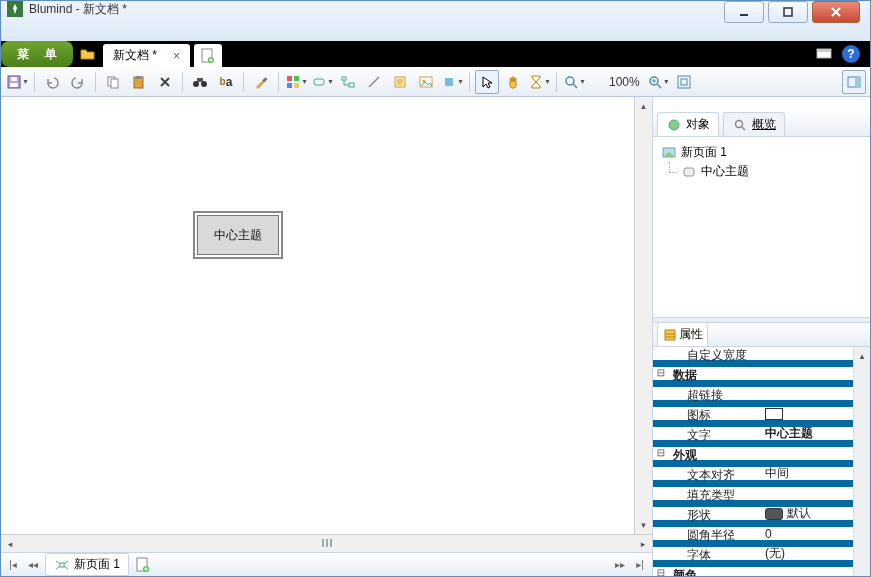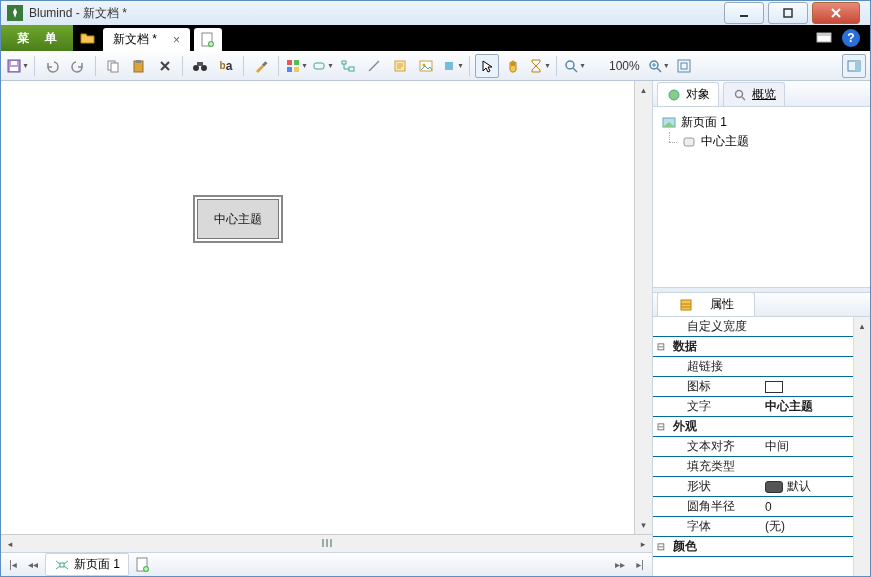--- a/index.html
+++ b/index.html
@@ -1,29 +1,29 @@
 <!DOCTYPE html>
 <html><head>
 <meta charset="utf-8">
 <style>
 * { box-sizing: border-box; margin: 0; padding: 0; font-family: "Microsoft YaHei", "SimSun", Tahoma, sans-serif; font-size: 12px; }
 html, body { width: 871px; height: 577px; overflow: hidden; background: #fff; }
 
 
 .win { width: 871px; height: 577px; border: 1px solid #5a8fbf; background: #fff; display: flex; flex-direction: column; }
-.titlebar { height: 24px; background: linear-gradient(#eef4fb, #dce9f7); display: flex; align-items: center; padding: 0 10px 0 6px; }
+.titlebar { height: 40px; background: linear-gradient(#eef4fb, #dce9f7); display: flex; padding: 0 10px 0 6px; }
 .titlebar .app-icon { width: 16px; height: 16px; background: #3a7a3a; display: inline-flex; align-items: center; justify-content: center; color: #fff; font-size: 10px; margin-right: 6px; }
 .titlebar .title { color: #333; }
 .titlebar .win-btns { margin-left: auto; display: flex; }
 .win-btn { width: 40px; height: 22px; display: flex; align-items: center; justify-content: center; border: 1px solid #9ab; border-radius: 3px; margin-left: 4px; background: linear-gradient(#f8fbff,#dfebf8); }
 .win-btn.close { width: 48px; background: linear-gradient(#e98a7a,#c84a36); border-color: #a63; color: #fff; }
 
 
 .menubar { height: 26px; background: #000; display: flex; align-items: stretch; }
-.menu-btn { width: 72px; background: linear-gradient(#6fa52e,#4b7f1a); color: #fff; display: flex; align-items: center; justify-content: center; font-weight: bold; letter-spacing: 6px; padding-left: 6px; }
+.menu-btn { width: 72px; background: linear-gradient(#6fa52e,#4b7f1a); color: #fff; display: flex; align-items: center; justify-content: center; font-weight: bold; letter-spacing: 6px; padding-left: 6px; border-radius: 8px; }
 .folder-btn { width: 30px; display: flex; align-items: center; justify-content: center; }
 .doc-tab { background: #fff; color: #000; display: flex; align-items: center; padding: 0 10px; gap: 16px; margin-top: 3px; border-top-left-radius: 3px; border-top-right-radius: 3px; }
 .doc-tab .x { color: #666; }
 .new-tab { width: 28px; display: flex; align-items: center; justify-content: center; background: #fff; margin-top: 3px; margin-left: 4px; border-top-left-radius: 3px; border-top-right-radius: 3px; }
 .menubar-right { margin-left: auto; display: flex; align-items: center; gap: 10px; padding-right: 10px; }
 .help-icon { width: 18px; height: 18px; border-radius: 50%; background: #2a6fd6; color: #fff; display: flex; align-items: center; justify-content: center; font-weight: bold; }
 
 
 .toolbar { height: 30px; background: linear-gradient(#fdfdfe,#e8eef6); border-bottom: 1px solid #b9c6d6; display: flex; align-items: center; padding: 0 4px; gap: 2px; }
 .tb-btn { width: 24px; height: 24px; display: flex; align-items: center; justify-content: center; border: 1px solid transparent; border-radius: 2px; }
@@ -50,37 +50,37 @@
 
 
 .pagebar { height: 24px; background: linear-gradient(#fdfdfe,#e8eef6); border-top: 1px solid #cbd5e2; display: flex; align-items: center; padding: 0 4px; gap: 4px; }
 .pagebar .nav { width: 16px; height: 16px; display: flex; align-items: center; justify-content: center; color: #666; font-size: 10px; }
 .page-tab { display: flex; align-items: center; gap: 4px; padding: 2px 8px; border: 1px solid #cbd5e2; background: #fff; border-radius: 2px; }
 .pagebar .add { width: 20px; height: 18px; display: flex; align-items: center; justify-content: center; }
 .pagebar .spacer { flex: 1; }
 
 
 .sidepanel { width: 218px; border-left: 1px solid #cbd5e2; display: flex; flex-direction: column; background: #fcfdff; }
-.side-tabs { height: 26px; display: flex; align-items: flex-end; border-bottom: 1px solid #cbd5e2; background: linear-gradient(#fdfdfe,#e8eef6); padding: 0 4px; gap: 4px; }
+.side-tabs { height: 26px; display: flex; align-items: flex-end; border-bottom: 1px solid #cbd5e2; background: linear-gradient(#fdfdfe,#e8eef6); padding: 0 4px; gap: 4px; margin-top: 14px; }
 .side-tab { display: flex; align-items: center; gap: 4px; padding: 3px 8px; border: 1px solid #cbd5e2; border-bottom: none; background: #fff; border-top-left-radius: 3px; border-top-right-radius: 3px; }
 .side-tab.inactive { background: #eef2f8; text-decoration: underline; }
 .tree { padding: 6px 8px; flex: 0 0 180px; overflow: auto; background: #fff; }
 .tree-row { display: flex; align-items: center; gap: 4px; padding: 1px 0; }
 .tree-row.child { padding-left: 20px; position: relative; }
 .tree-row.child::before { content: ""; position: absolute; left: 8px; top: 0; bottom: 50%; border-left: 1px dotted #aaa; }
 .tree-row.child::after { content: ""; position: absolute; left: 8px; top: 50%; width: 8px; border-top: 1px dotted #aaa; }
 .splitter-h { height: 6px; background: #e8eef6; border-top: 1px solid #cbd5e2; border-bottom: 1px solid #cbd5e2; cursor: row-resize; }
 
 .prop-tabs { height: 24px; display: flex; align-items: flex-end; border-bottom: 1px solid #cbd5e2; background: linear-gradient(#fdfdfe,#e8eef6); padding: 0 4px; }
-.prop-tab { display: flex; align-items: center; gap: 16px; padding: 3px 20px; border: 1px solid #cbd5e2; border-bottom: none; background: #fff; border-top-left-radius: 3px; border-top-right-radius: 3px; justify-content: flex-end; }
+.prop-tab { display: flex; align-items: center; gap: 1px; padding: 3px 4px; border: 1px solid #cbd5e2; border-bottom: none; background: #fff; border-top-left-radius: 3px; border-top-right-radius: 3px; justify-content: flex-end; }
 
 .prop-grid { flex: 1; overflow: auto; background: #fff; position: relative; }
 .prop-grid .vsb { position: absolute; right: 0; top: 0; bottom: 0; width: 17px; background: #f0f0f0; border-left: 1px solid #ddd; }
 .prop-grid .vsb .arrow { height: 17px; display: flex; align-items: center; justify-content: center; font-size: 9px; color: #555; }
-.pg-row { display: flex; align-items: center; height: 20px; border-bottom: 1px solid #0369a1; padding-right: 19px; }
+.pg-row { display: flex; height: 20px; border-bottom: 7px solid #0369a1; padding-right: 19px; }
 .pg-row .exp { width: 16px; text-align: center; color: #555; font-size: 10px; }
 .pg-row .k { width: 96px; padding-left: 4px; color: #222; }
 .pg-row .v { flex: 1; color: #222; display: flex; align-items: center; gap: 4px; }
 .pg-row.cat .k { font-weight: bold; }
 .pg-row.indent .k { padding-left: 18px; }
 .swatch { width: 18px; height: 12px; border: 1px solid #333; background: #fff; display: inline-block; }
 .shape-swatch { width: 18px; height: 12px; border: 1px solid #333; border-radius: 3px; background: #555; display: inline-block; }
 
 
 .ic { width: 16px; height: 16px; display: inline-flex; align-items: center; justify-content: center; }

